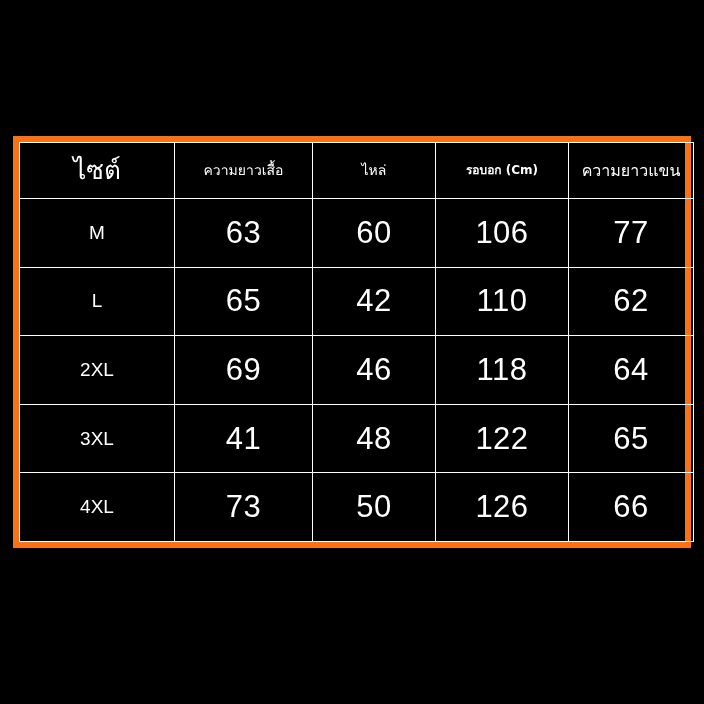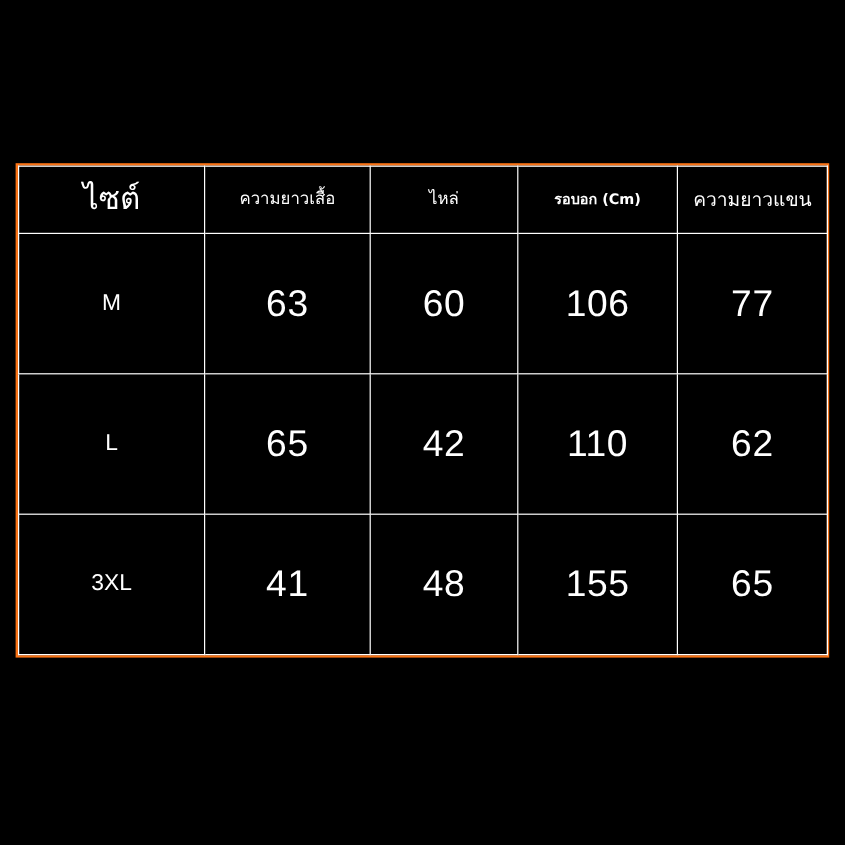--- a/index.html
+++ b/index.html
@@ -19,21 +19,21 @@
     height: 704px;
     background: #000000;
   }
   .table-wrap {
     position: absolute;
     left: 13px;
     top: 136px;
     width: 678px;
     height: 412px;
     background: #000000;
-    border: 2px solid #f97316;
+    border: 6px solid #f97316;
     box-sizing: border-box;
   }
   table.size-chart {
     width: 100%;
     height: 100%;
     border-collapse: collapse;
     table-layout: fixed;
   }
   table.size-chart td, table.size-chart th {
     border: 1px solid #ffffff;
@@ -110,22 +110,36 @@
           <td class="num">77</td>
         </tr>
         <tr>
           <td class="sizecell">L</td>
           <td class="num">65</td>
           <td class="num">42</td>
           <td class="num">110</td>
           <td class="num">62</td>
         </tr>
         <tr>
+          <td class="sizecell">2XL</td>
+          <td class="num">69</td>
+          <td class="num">46</td>
+          <td class="num">118</td>
+          <td class="num">64</td>
+        </tr>
+        <tr>
           <td class="sizecell">3XL</td>
           <td class="num">41</td>
           <td class="num">48</td>
-          <td class="num">155</td>
+          <td class="num">122</td>
           <td class="num">65</td>
+        </tr>
+        <tr>
+          <td class="sizecell">4XL</td>
+          <td class="num">73</td>
+          <td class="num">50</td>
+          <td class="num">126</td>
+          <td class="num">66</td>
         </tr>
       </tbody>
     </table>
   </div>
 </div>
 
 </body></html>

